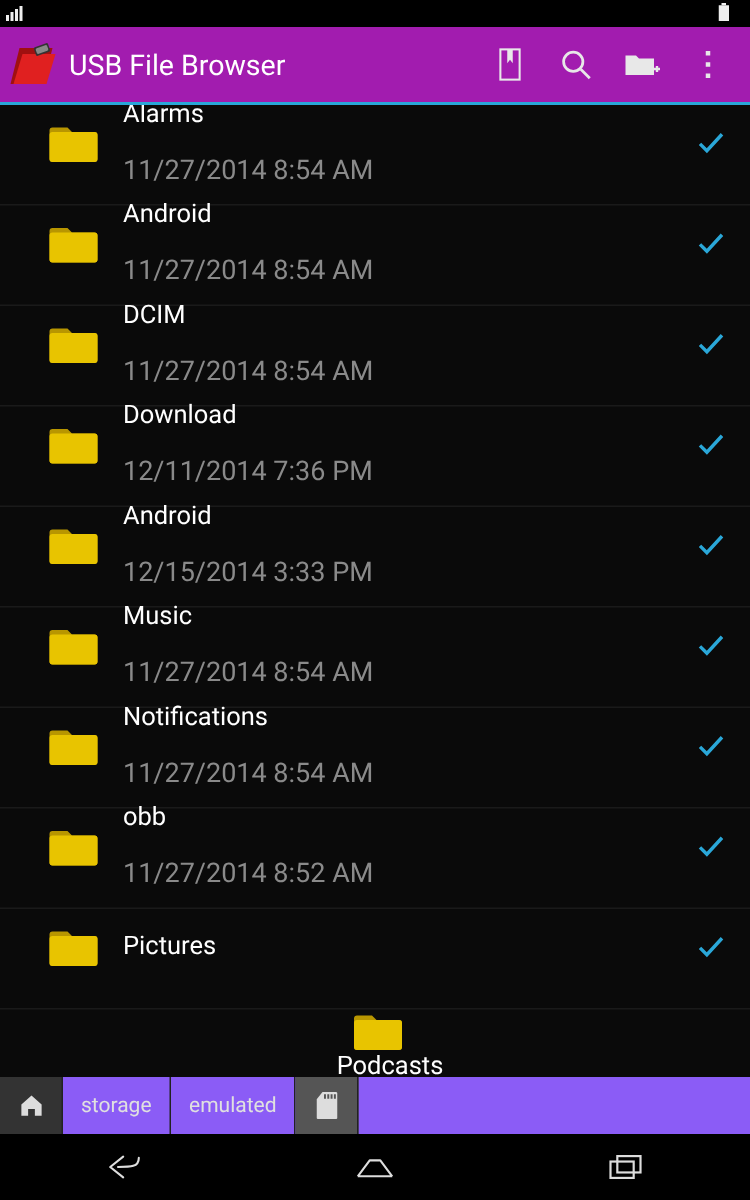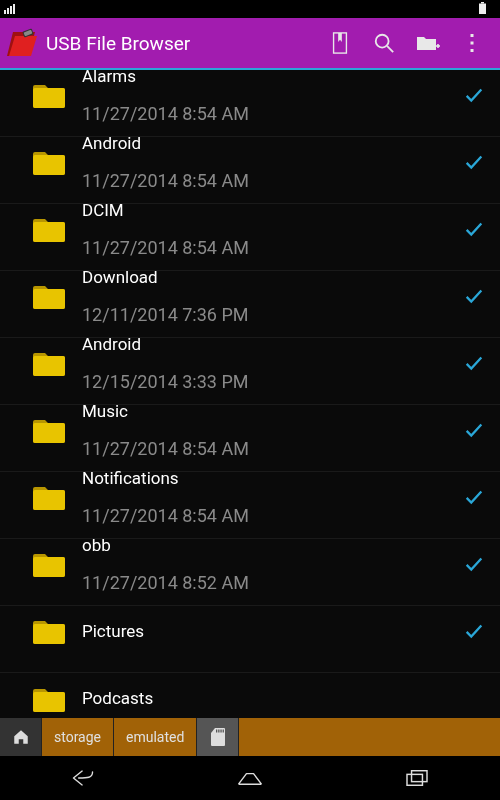--- a/index.html
+++ b/index.html
@@ -67,40 +67,40 @@
     background: #0a0a0a;
   }
   .row {
     display: flex;
     align-items: center;
     height: 67px;
     padding: 0 12px 16px 32px;
     border-bottom: 1px solid #1a1a1a;
     cursor: pointer;
   }
-  .row:last-child { border-bottom: none; }
+  .row:last-child { border-bottom: none; flex-direction: column; }
   .folder-ic {
     width: 34px; height: 28px;
     margin-right: 16px;
     flex-shrink: 0;
   }
   .row-text { flex: 1; min-width: 0; }
   .row-name { font-size: 17px; color: #fff; line-height: 1.2; }
   .row-date { font-size: 18px; color: #8a8a8a; margin-top: 16px; }
   .check-ic {
     width: 28px; height: 28px;
     display: flex; align-items: center; justify-content: center;
     cursor: pointer;
     flex-shrink: 0;
   }
 
   
   .breadcrumb {
     height: 38px;
-    background: #a16207;
+    background: #8b5cf6;
     display: flex;
     align-items: stretch;
   }
   .crumb {
     display: flex; align-items: center; justify-content: center;
     padding: 0 12px;
     font-size: 14px;
     color: #e0e0e0;
     border-right: 1px solid #222;
     cursor: pointer;

